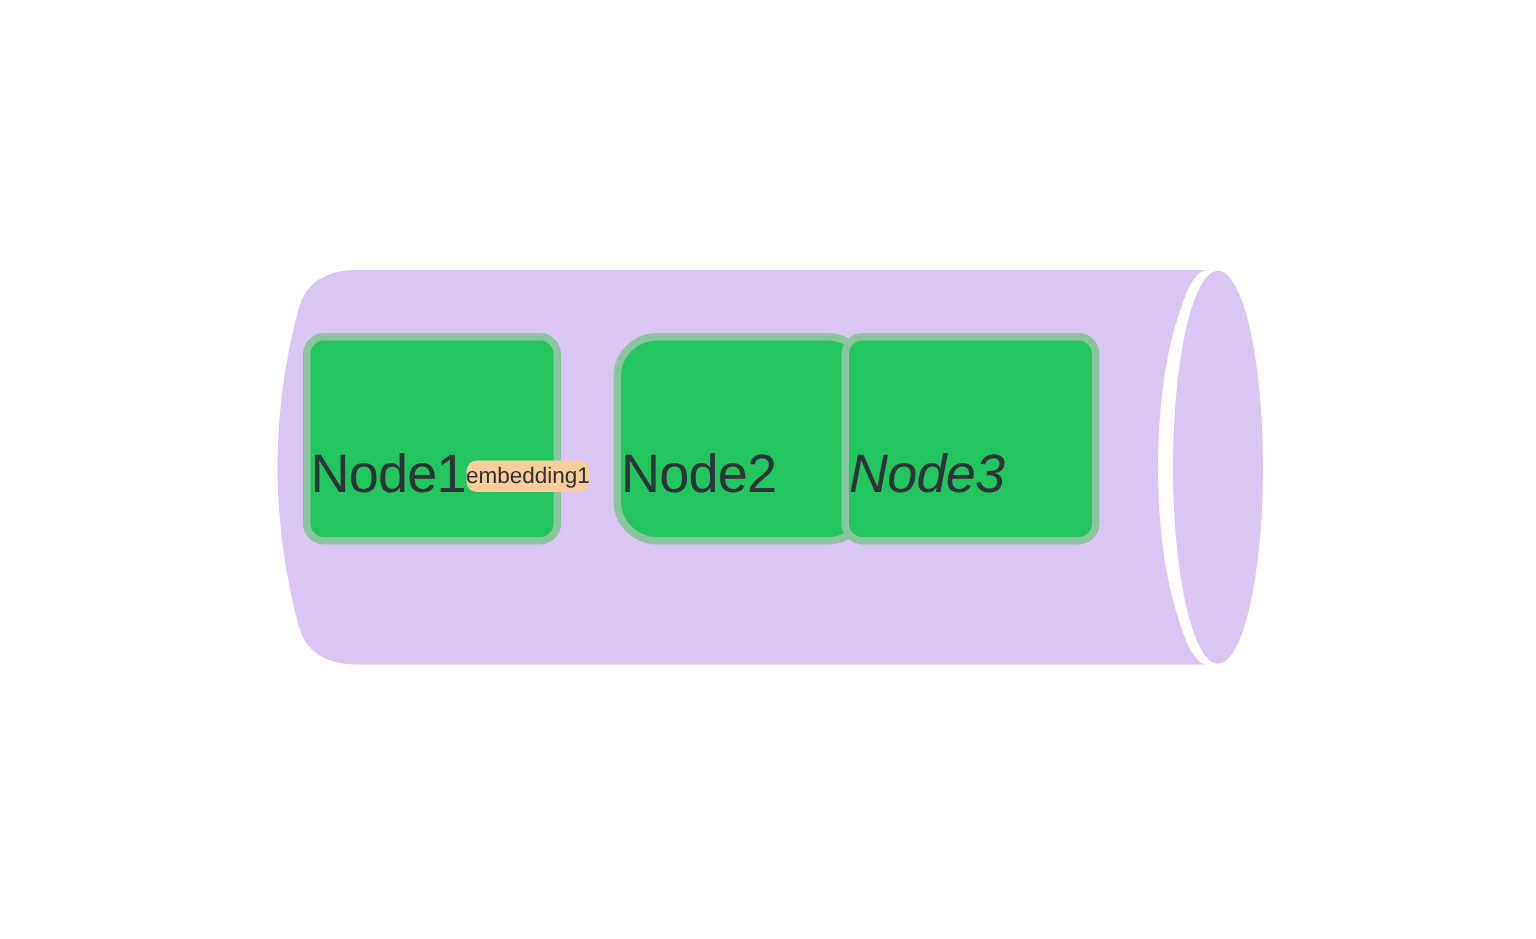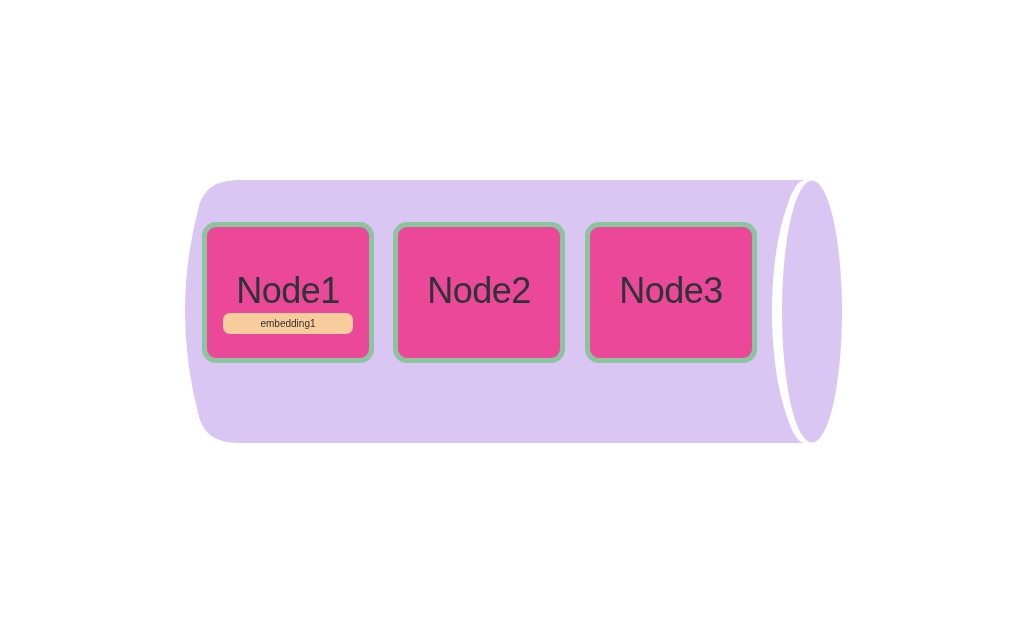--- a/index.html
+++ b/index.html
@@ -9,48 +9,48 @@
     background:#ffffff;
     overflow:hidden;
     font-family:"Liberation Sans", sans-serif;
   }
   .cyl-svg{position:absolute;left:0;top:0;width:1024px;height:626px;}
   .node-box{
     position:absolute;
     top:222px;
     width:172px;height:141px;
     box-sizing:border-box;
-    background:#ec4899;
+    background:#22c55e;
     border:5px solid #8AC59E;
     border-radius:14px;
     display:flex;
-    flex-direction:column;
+    flex-direction:row;
     align-items:center;
     justify-content:flex-start;
     padding-top:46px;
   }
   .node-box.b1{left:202px;}
-  .node-box.b2{left:393px;}
-  .node-box.b3{left:585px;}
+  .node-box.b2{left:409px;border-radius:29px;}
+  .node-box.b3{left:561px;font-style:italic;}
   .node-label{
     font-size:36px;
     line-height:36px;
     font-weight:500;
     letter-spacing:-0.5px;
     color:#2E3338;
     white-space:nowrap;
   }
   .embedding-chip{
     margin-top:4px;
     width:130px;
     height:21px;
     box-sizing:border-box;
     background:#F7CD9E;
     border-radius:7px;
-    font-size:10px;
+    font-size:15px;
     line-height:21px;
     font-weight:500;
     color:#33302C;
     text-align:center;
     white-space:nowrap;
   }
 </style>
 </head>
 <body>
 

